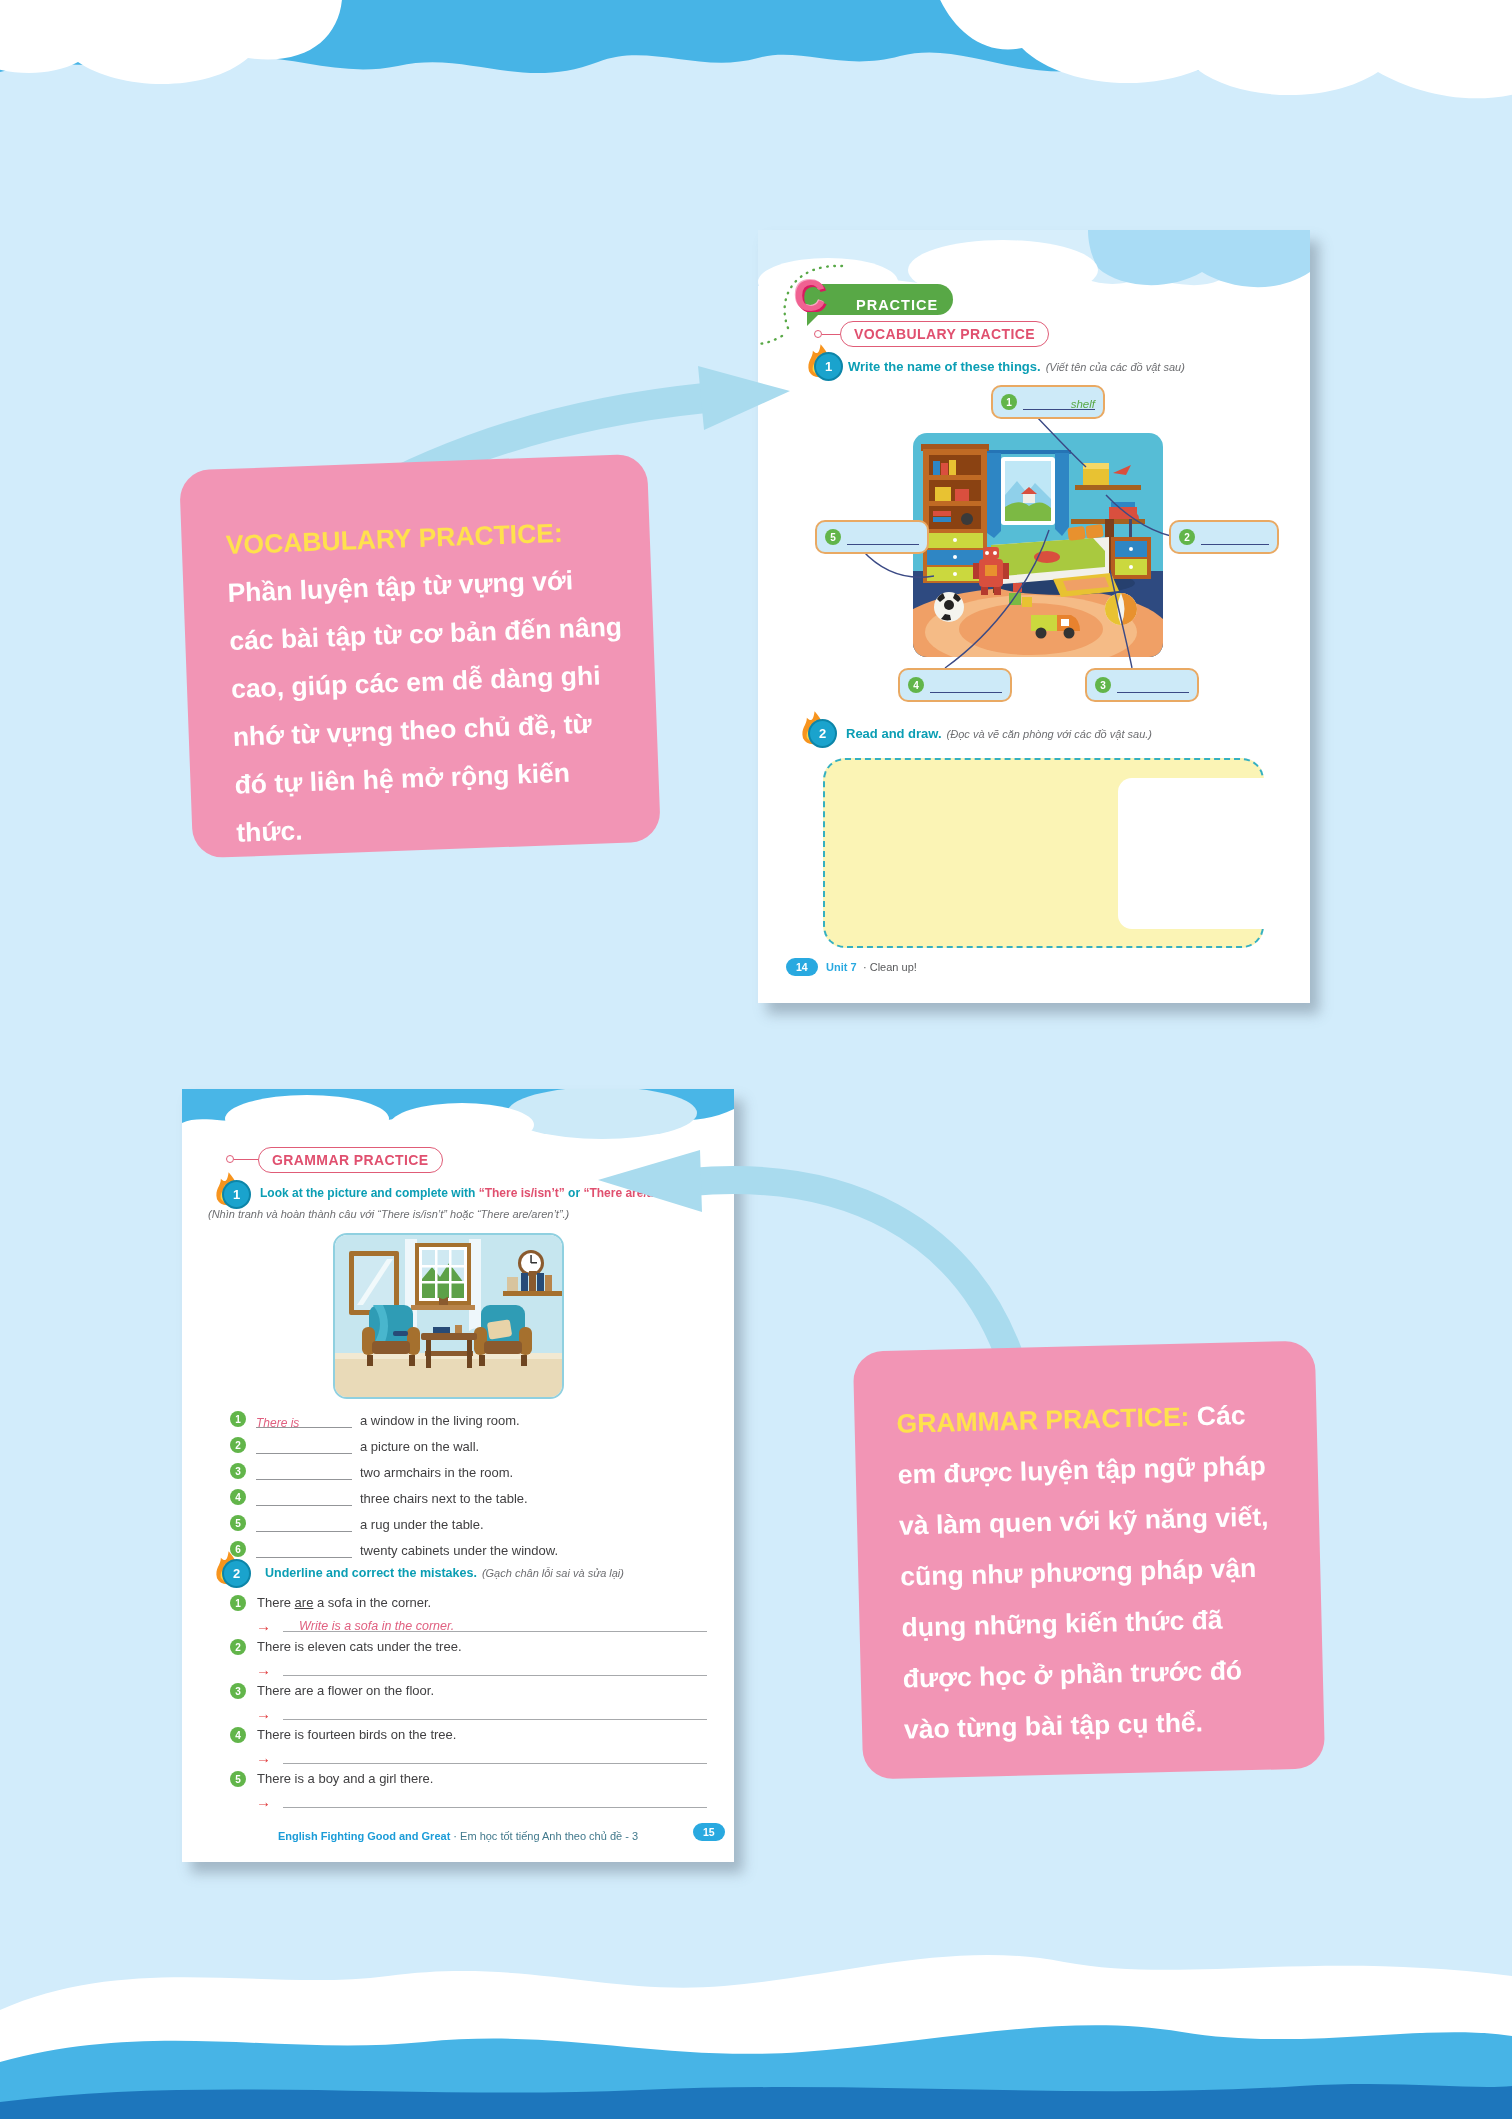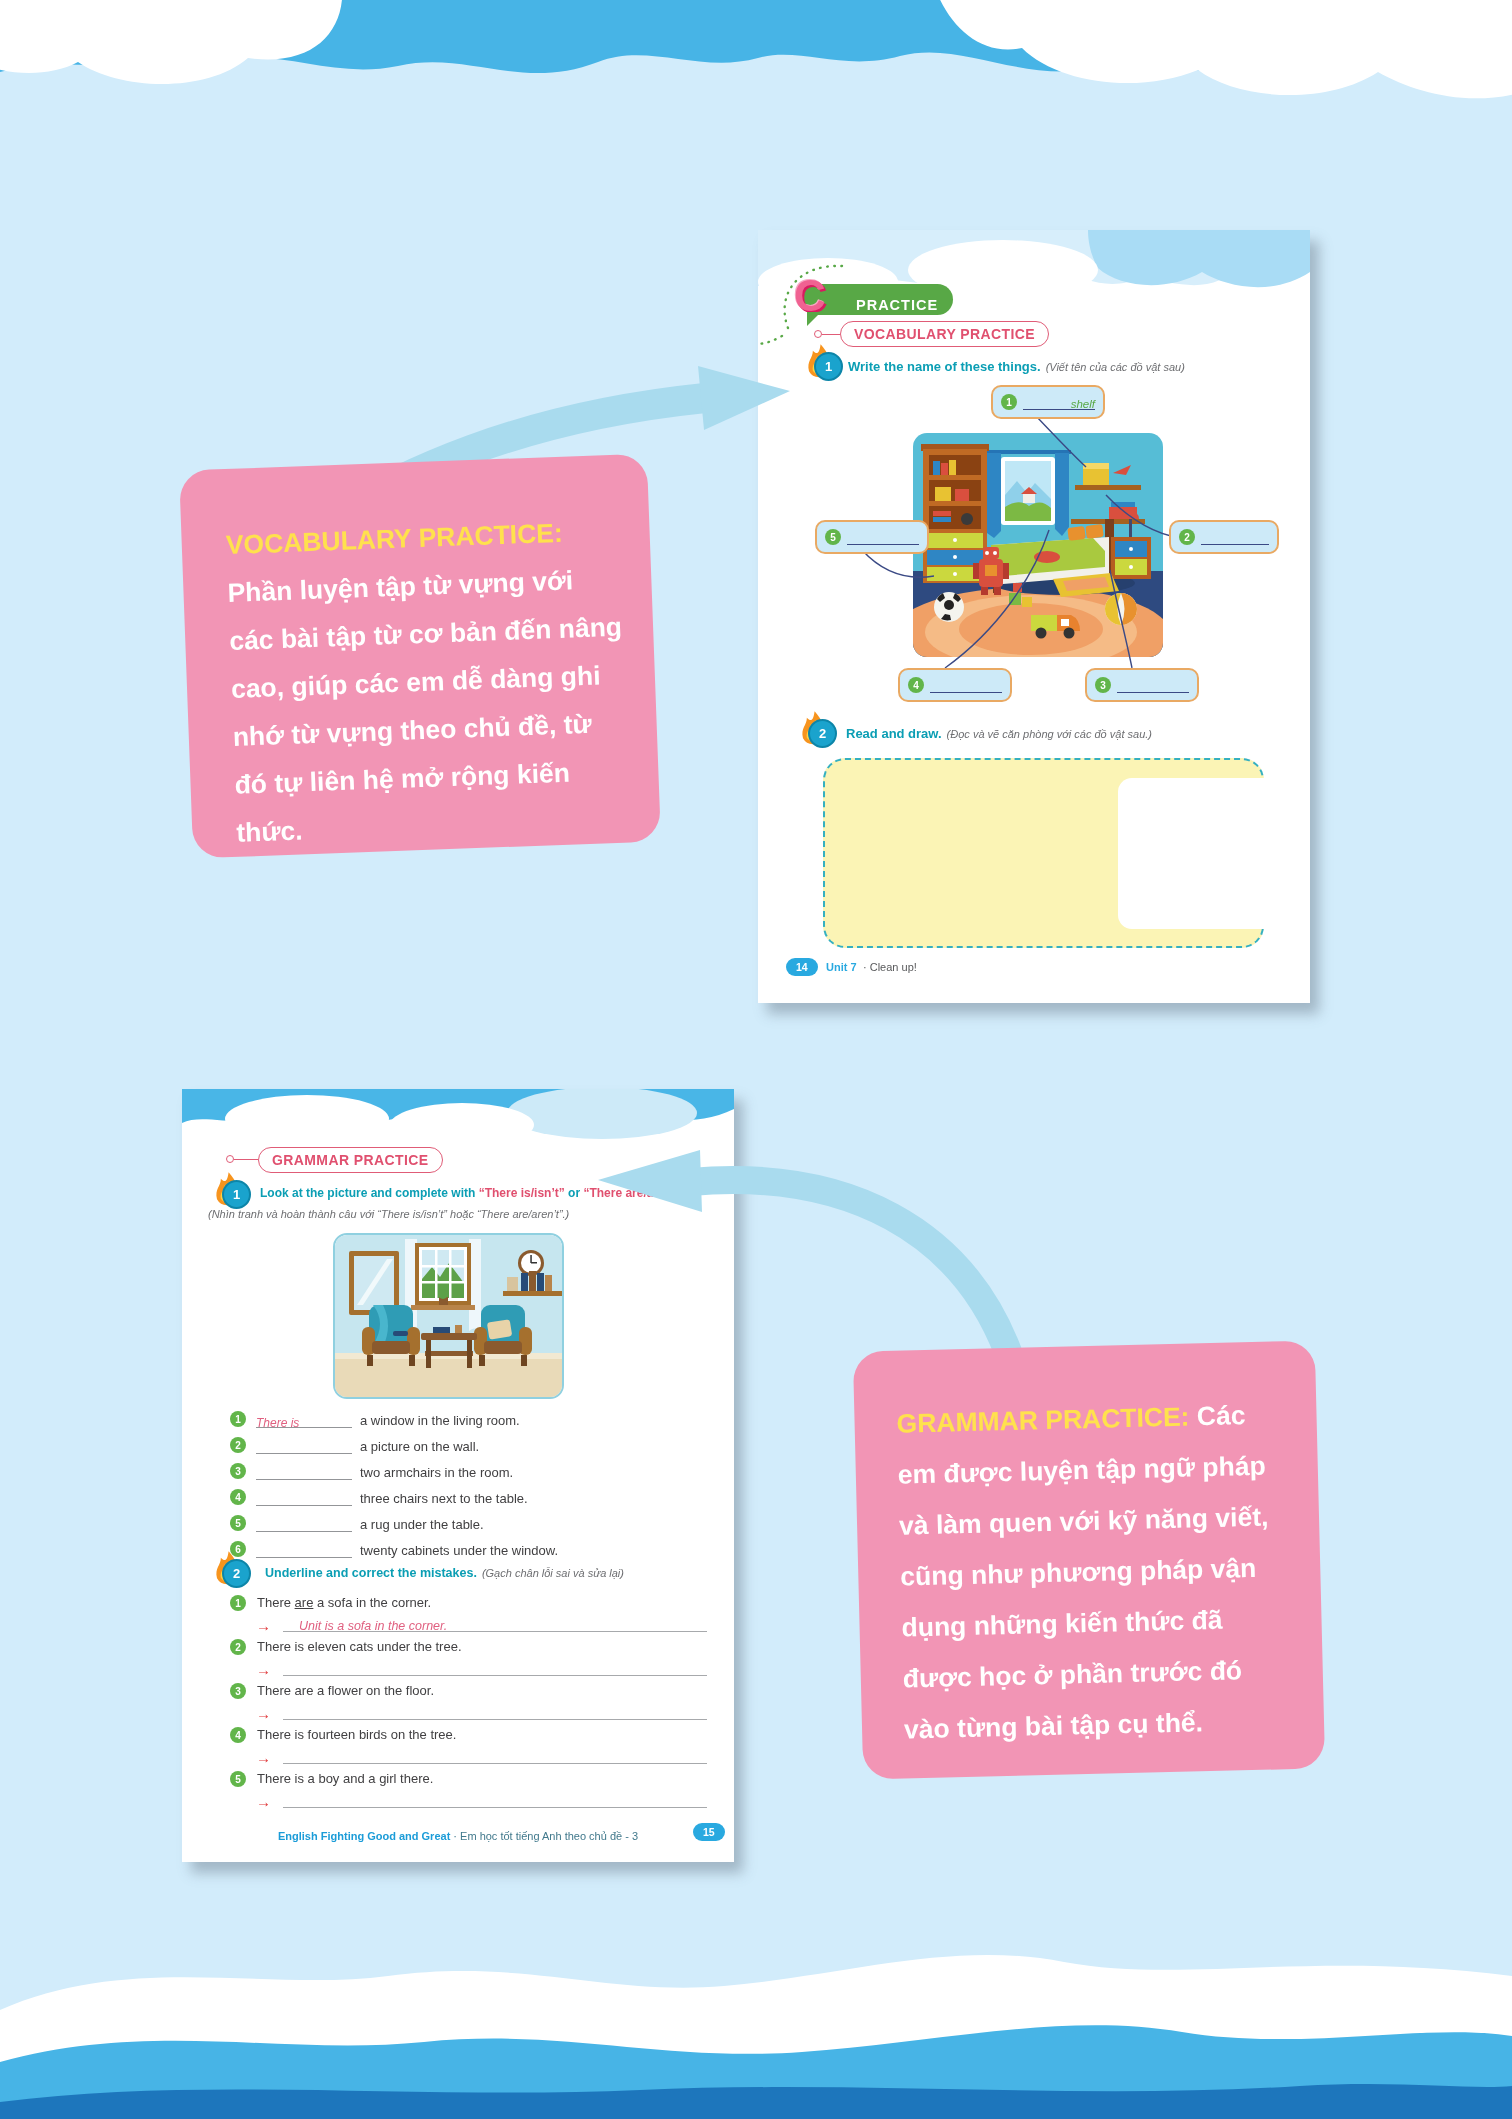--- a/index.html
+++ b/index.html
@@ -392,21 +392,21 @@
     <div class="ex-title" style="left:83px;top:477px;font-size:12.5px;">
       <span>Underline and correct the mistakes.</span><span class="ex-sub">(Gạch chân lỗi sai và sửa lại)</span>
     </div>
 
     <div class="mrow" style="top:506px;">
       <span class="gnum">1</span>
       <span class="mtext"><span>There </span><span class="uline">are</span><span> a sofa in the corner.</span></span>
     </div>
     <div class="arow" style="top:527px;">
       <span class="red-arrow">→</span>
-      <span class="aline"><span class="pink-ans">Unit is a sofa in the corner.</span></span>
+      <span class="aline"><span class="pink-ans">Write is a sofa in the corner.</span></span>
     </div>
 
     <div class="mrow" style="top:550px;">
       <span class="gnum">2</span>
       <span class="mtext"><span>There is eleven cats under the tree.</span><span class="uline"></span><span></span></span>
     </div>
     <div class="arow" style="top:571px;">
       <span class="red-arrow">→</span>
       <span class="aline"><span class="pink-ans"></span></span>
     </div>

